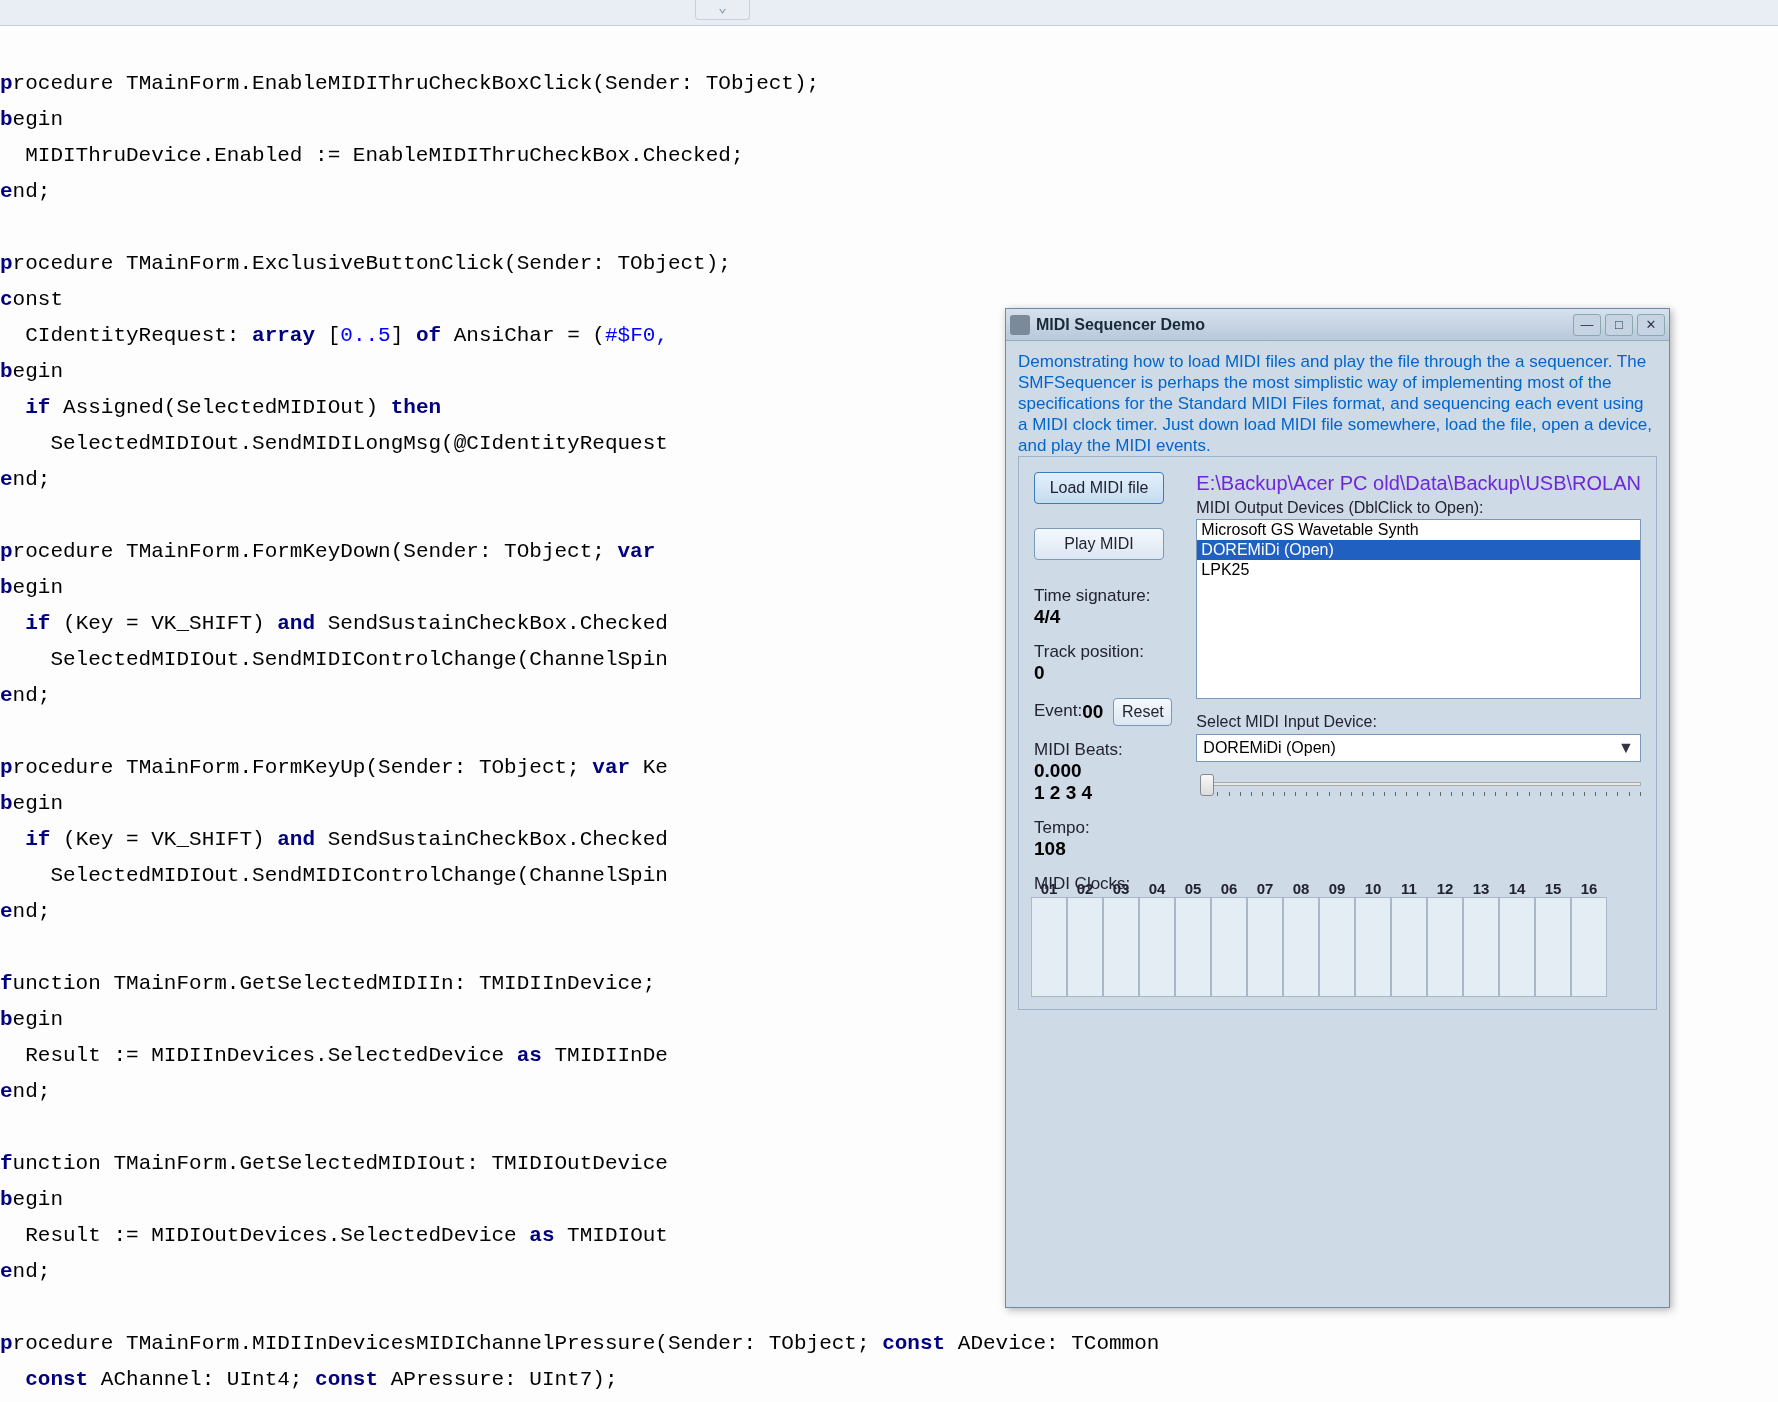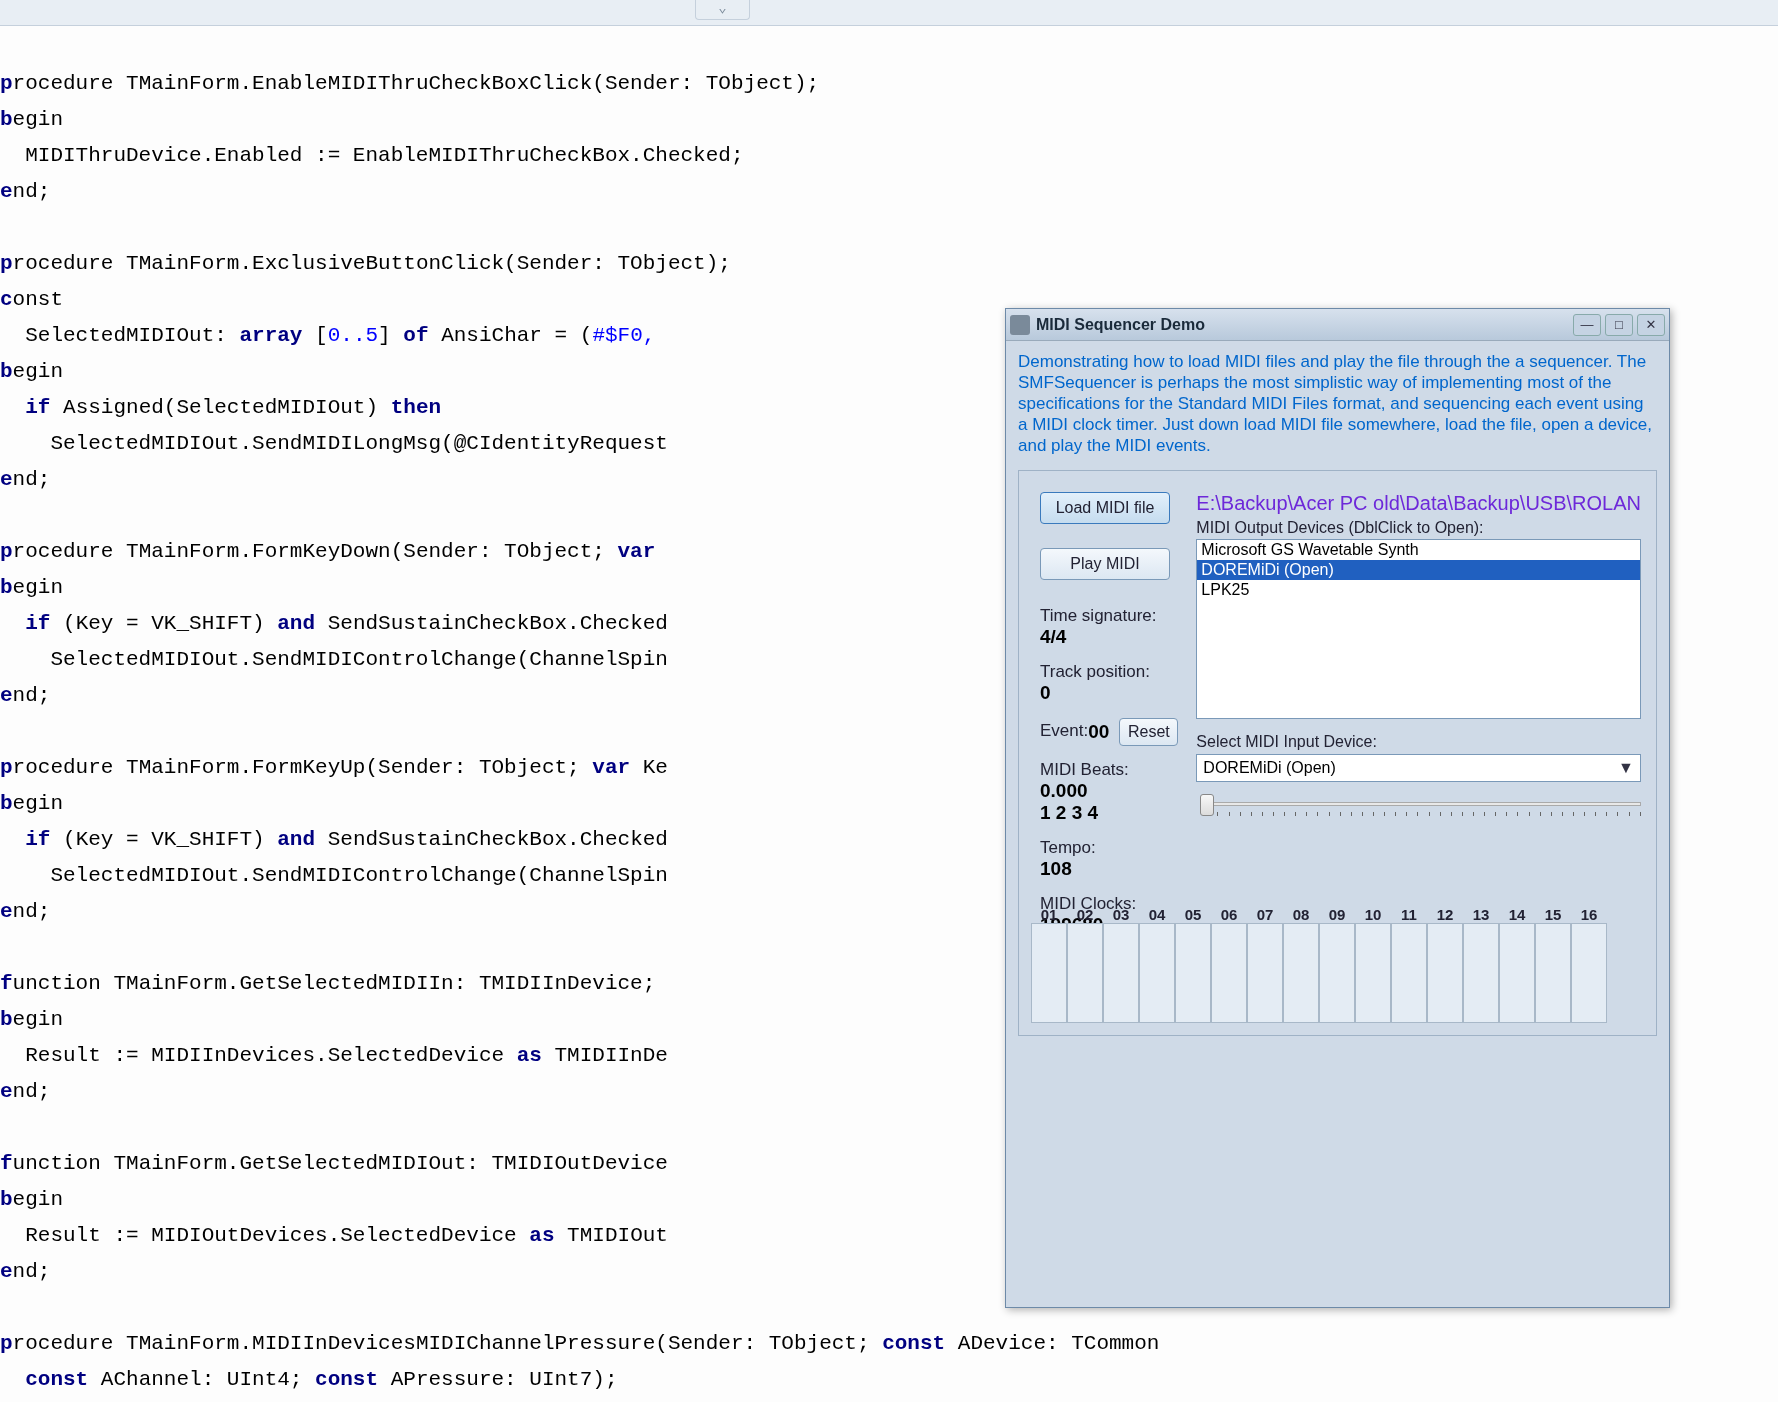--- a/index.html
+++ b/index.html
@@ -92,26 +92,25 @@
   font-size: 13px;
   cursor: pointer;
 }
 .dialog-body {
   padding: 10px 12px;
 }
 .desc-text {
   color: #0066cc;
   font-size: 17px;
   line-height: 21px;
-  margin-bottom: 14px;
 }
 .inner-panel {
   background: #cfdae7;
   border: 1px solid #9fb2c6;
-  padding: 21px;
+  padding: 15px;
   display: flex;
   gap: 18px;
   position: relative;
 }
 .col-left { width: 185px; display: flex; flex-direction: column; }
 .col-right { flex: 1; display: flex; flex-direction: column; }
 .btn {
   background: linear-gradient(#f4f8fc, #dce7f2);
   border: 1px solid #7a99b8;
   border-radius: 4px;
@@ -238,21 +237,21 @@
   <div class="topbar-notch">⌄</div>
 </div>
 
 <div class="code-area"><span class="kw">p</span><span>rocedure TMainForm.EnableMIDIThruCheckBoxClick(Sender: TObject);</span>
 <span class="kw">b</span><span>egin</span>
 <span>  MIDIThruDevice.Enabled := EnableMIDIThruCheckBox.Checked;</span>
 <span class="kw">e</span><span>nd;</span>
 <span></span>
 <span class="kw">p</span><span>rocedure TMainForm.ExclusiveButtonClick(Sender: TObject);</span>
 <span class="kw">c</span><span>onst</span>
-<span>  SelectedMIDIOut: </span><span class="kw">array</span><span> [</span><span class="num">0..5</span><span>] </span><span class="kw">of</span><span> AnsiChar = (</span><span class="str">#$F0,</span>
+<span>  CIdentityRequest: </span><span class="kw">array</span><span> [</span><span class="num">0..5</span><span>] </span><span class="kw">of</span><span> AnsiChar = (</span><span class="str">#$F0,</span>
 <span class="kw">b</span><span>egin</span>
 <span class="kw">  if</span><span> Assigned(SelectedMIDIOut) </span><span class="kw">then</span>
 <span>    SelectedMIDIOut.SendMIDILongMsg(@CIdentityRequest</span>
 <span class="kw">e</span><span>nd;</span>
 <span></span>
 <span class="kw">p</span><span>rocedure TMainForm.FormKeyDown(Sender: TObject; </span><span class="kw">var</span>
 <span class="kw">b</span><span>egin</span>
 <span class="kw">  if</span><span> (Key = VK_SHIFT) </span><span class="kw">and</span><span> SendSustainCheckBox.Checked</span>                                  <span class="kw">en</span>
 <span>    SelectedMIDIOut.SendMIDIControlChange(ChannelSpin</span>                                                  <span class="num">27);</span>
 <span class="kw">e</span><span>nd;</span>

